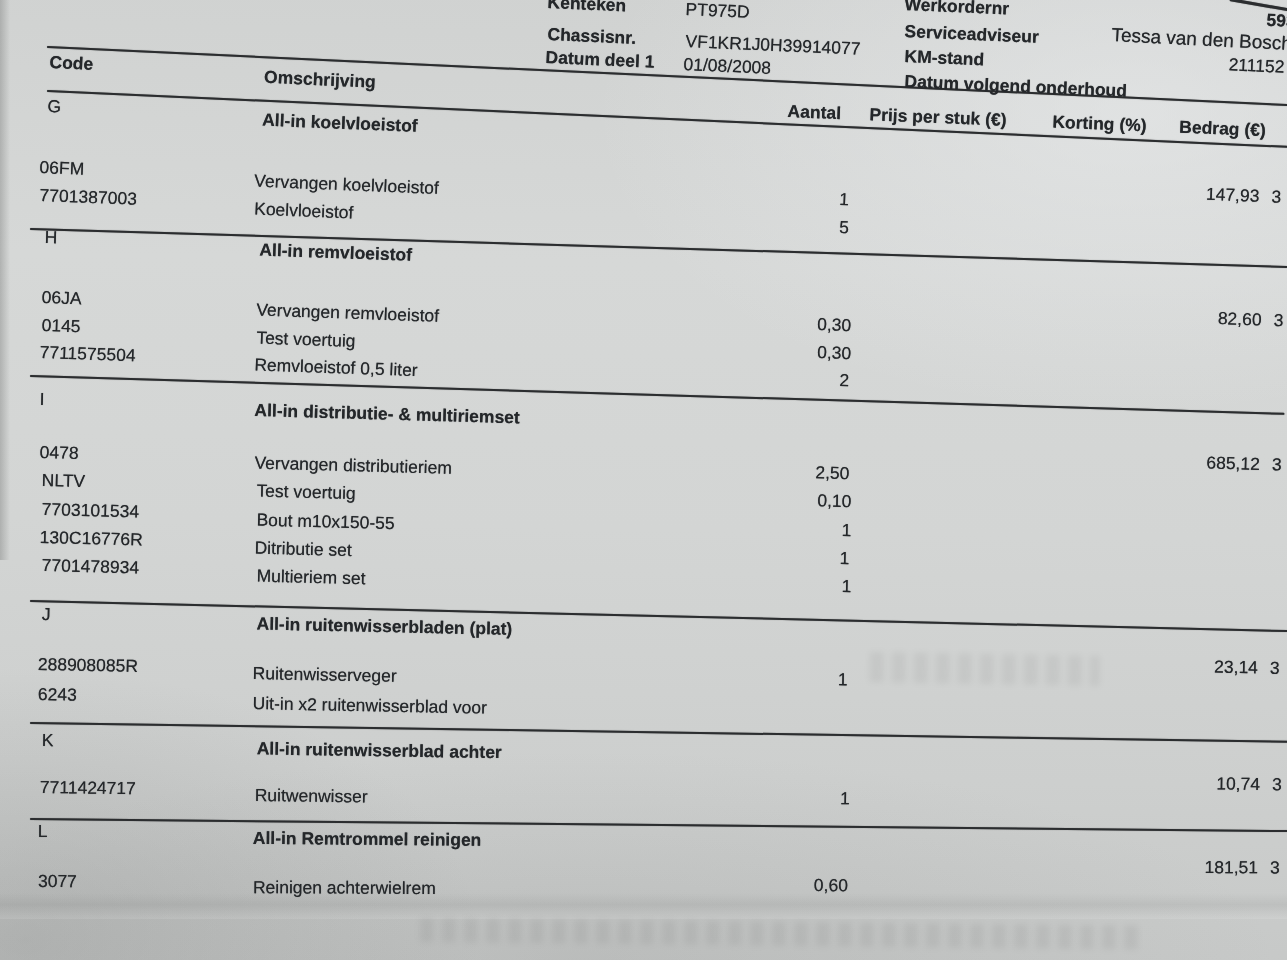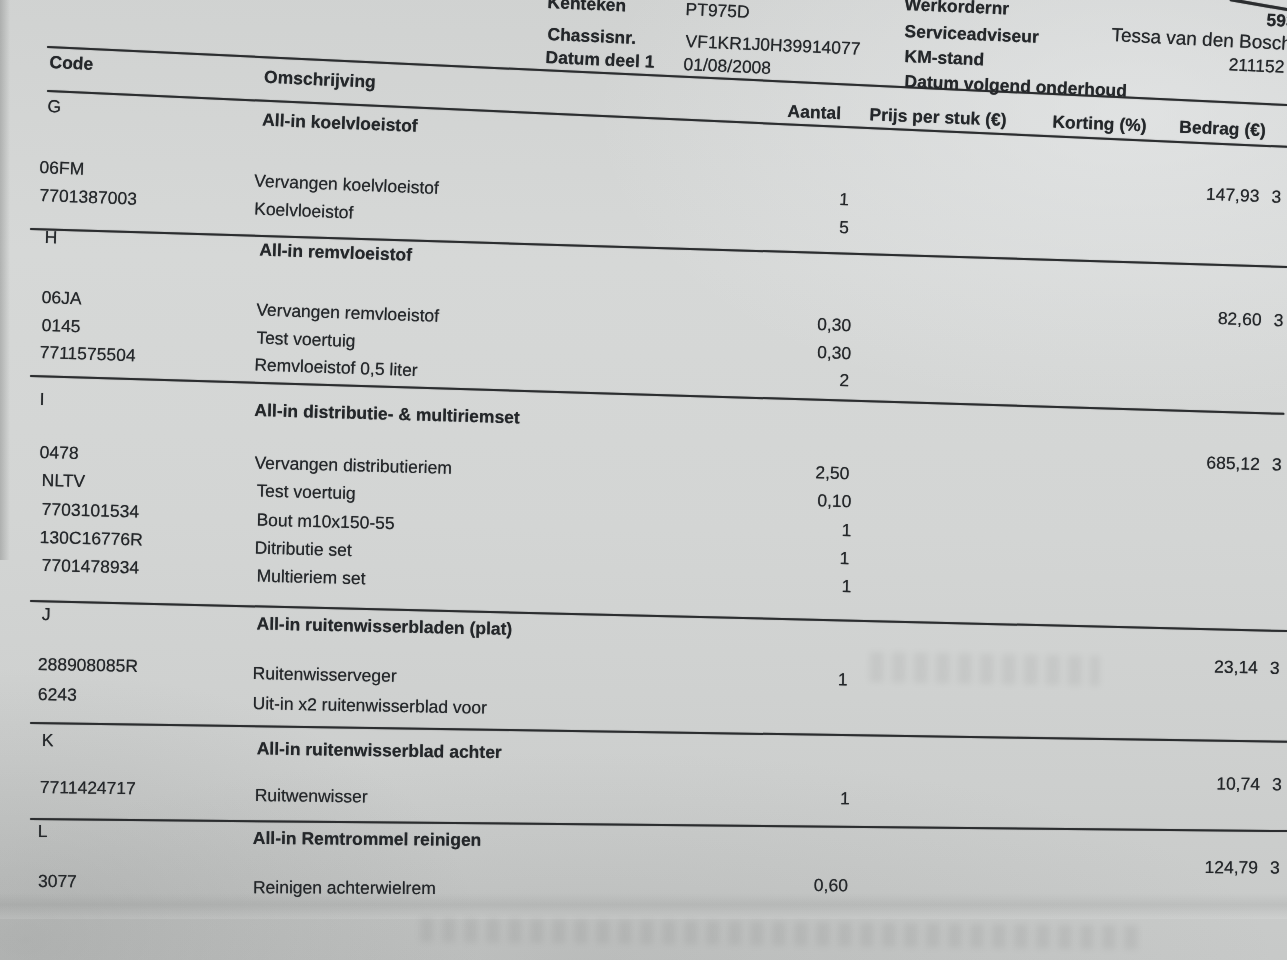--- a/index.html
+++ b/index.html
@@ -209,15 +209,15 @@
 
 <div class="row txt" style="left:38px;top:821px;transform:rotate(.5deg);">
   <span class="c-code">L</span>
   <span class="c-desc bold">All-in Remtrommel reinigen</span>
 </div>
 <div class="row txt" style="left:38px;top:871px;transform:rotate(.3deg);">
   <span class="c-code">3077</span>
   <span class="c-desc">Reinigen achterwielrem</span>
   <span class="c-qty">0,60</span>
   <span class="c-sp"></span>
-  <span class="c-amt">124,79</span>
+  <span class="c-amt">181,51</span>
   <span class="c-vat">3</span>
 </div>
 
 </body></html>

